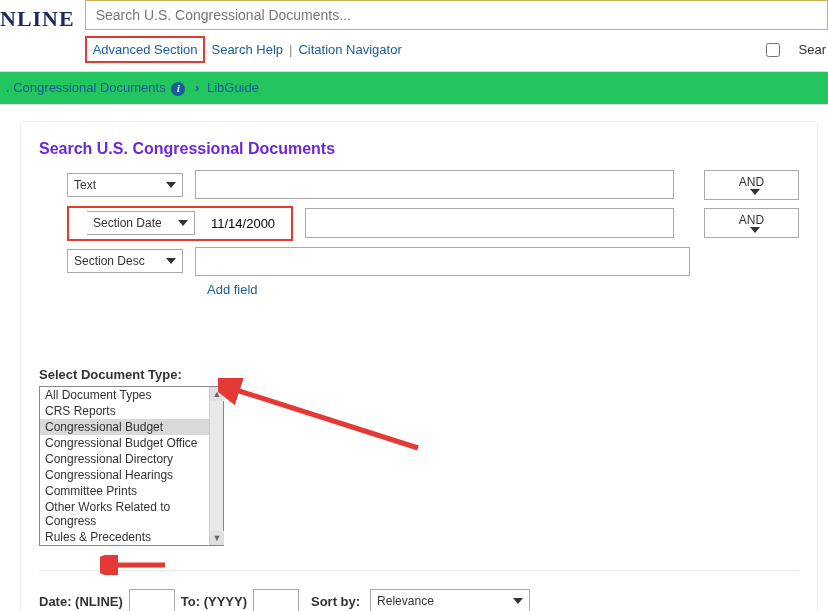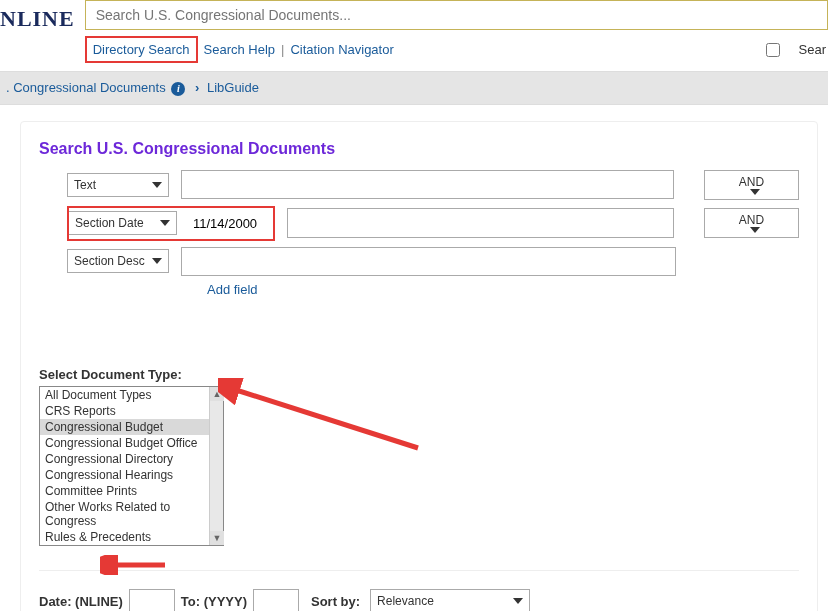--- a/index.html
+++ b/index.html
@@ -59,21 +59,21 @@
     gap: 16px;
     margin-left: auto;
     padding-right: 2px;
   }
   .right-checkbox input { width: 14px; height: 14px; }
   .right-checkbox span { color: #333; font-size: 13px; }
 
   .breadcrumb-bar {
     border-top: 1px solid #ddd;
     border-bottom: 1px solid #ddd;
-    background: #e5e5e5;
+    background: #22c55e;
     padding: 8px 6px;
     color: #1a5b9a;
     font-size: 13px;
   }
   .breadcrumb-bar a { color: #1a5b9a; text-decoration: none; cursor: pointer; }
   .info-icon {
     display: inline-flex;
     align-items: center;
     justify-content: center;
     width: 14px; height: 14px;
@@ -103,21 +103,21 @@
     color: #6d28d9;
   }
 
   .row {
     display: flex;
     align-items: center;
     gap: 12px;
     margin-bottom: 6px;
   }
   .sel {
-    width: 102px;
+    width: 116px;
     border: 1px solid #aaa;
     padding: 4px 6px;
     font-size: 12px;
     background: #fff;
     display: flex;
     justify-content: space-between;
     align-items: center;
     margin-left: 28px;
   }
   .caret {
@@ -146,21 +146,21 @@
     flex-direction: column;
   }
 
   .red-box-row1 {
     border: 2px solid #e53935;
     padding: 2px 4px 2px 0;
     display: flex;
     align-items: center;
     gap: 12px;
   }
-  .red-box-row1 .sel { margin-left: 0; width: 108px; border-left: none; }
+  .red-box-row1 .sel { margin-left: 18px; width: 108px; border-left: none; }
   .red-box-row1 .val-input-short {
     width: 80px;
     border: none;
     padding: 6px 4px;
     font-size: 13px;
   }
   .row2-rest {
     flex: 1;
     border: 1px solid #aaa;
     padding: 6px 8px;
@@ -240,21 +240,21 @@
 </head>
 <body>
 
 <div class="rel-container">
 
   <div class="top-bar">
     <div class="logo">NLINE</div>
     <div class="search-wrap">
       <input class="search-input-main" placeholder="Search U.S. Congressional Documents..." style="">
       <div class="subnav">
-        <a class="adv-search">Directory Search</a>
+        <a class="adv-search">Advanced Section</a>
         <a>Search Help</a>
         <span class="sep">|</span>
         <a>Citation Navigator</a>
         <div class="right-checkbox">
           <input type="checkbox" style="">
           <span>Sear</span>
         </div>
       </div>
     </div>
   </div>

